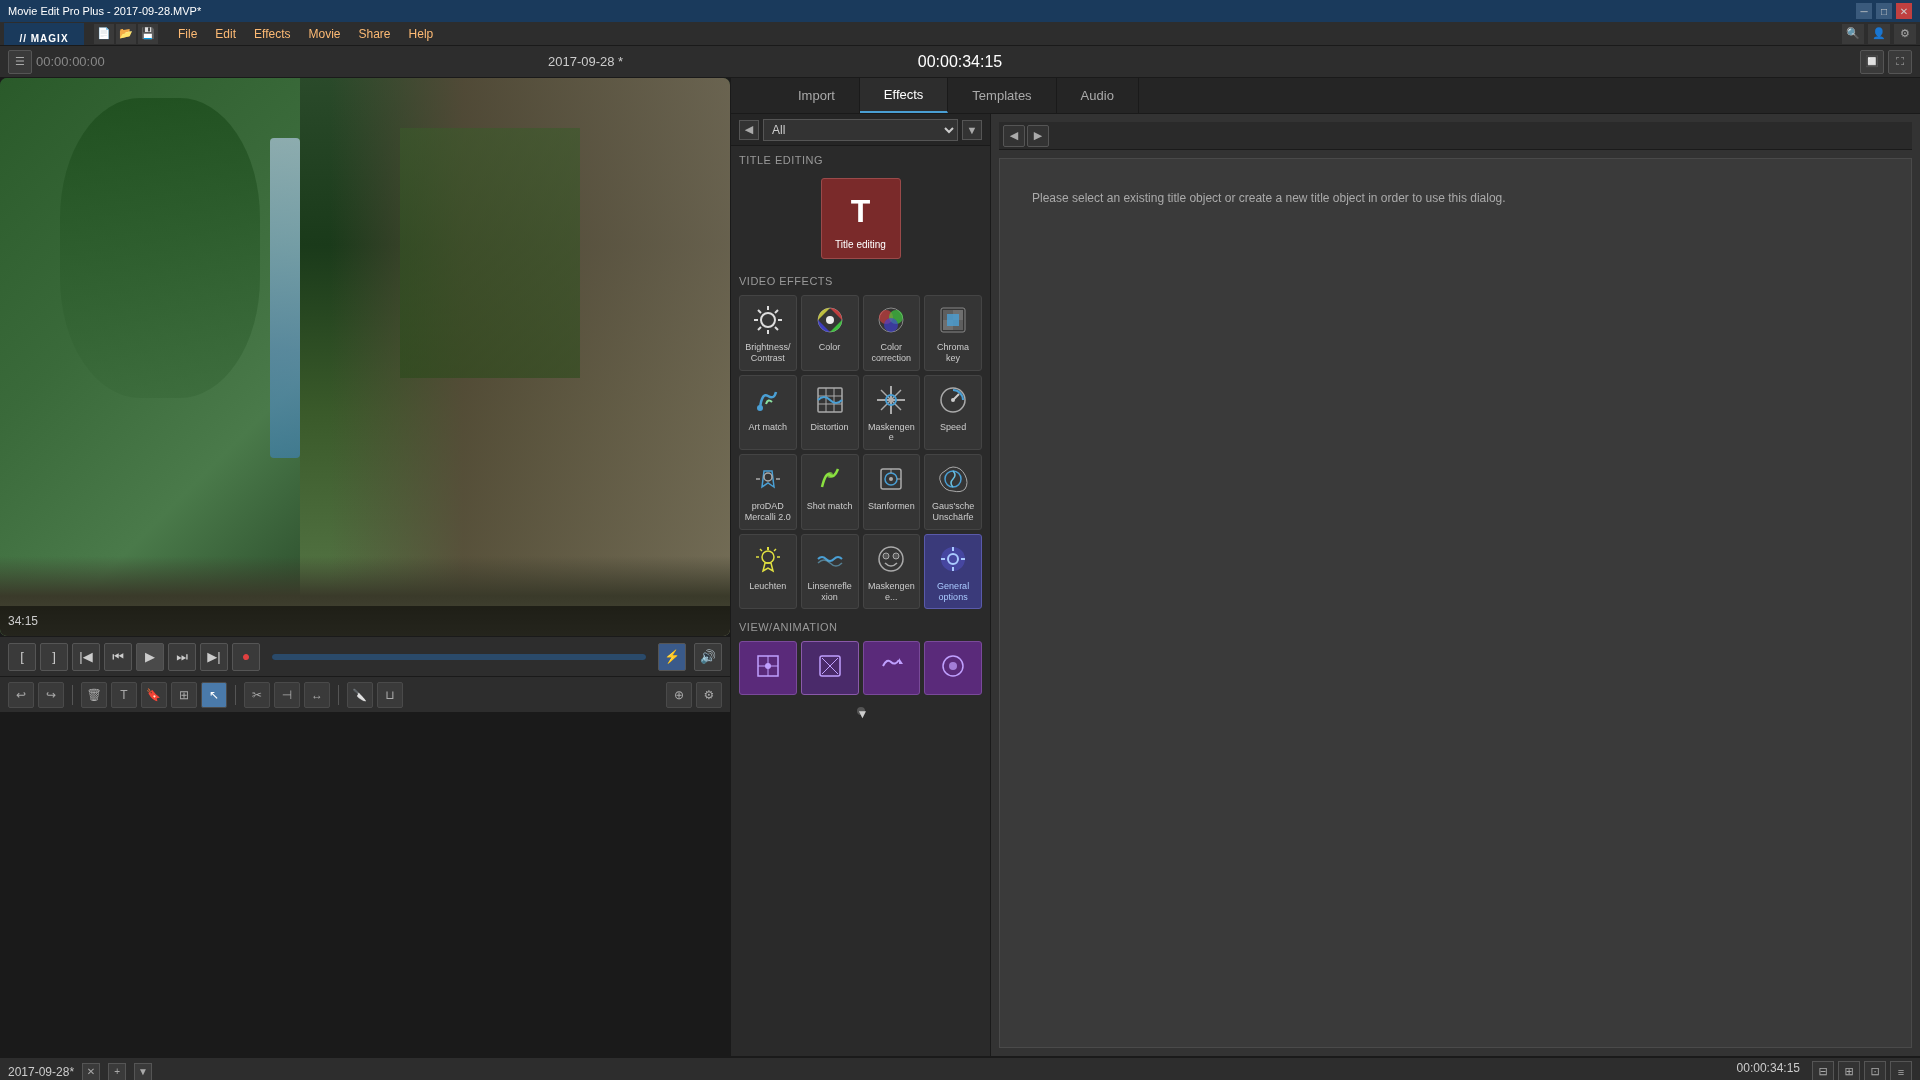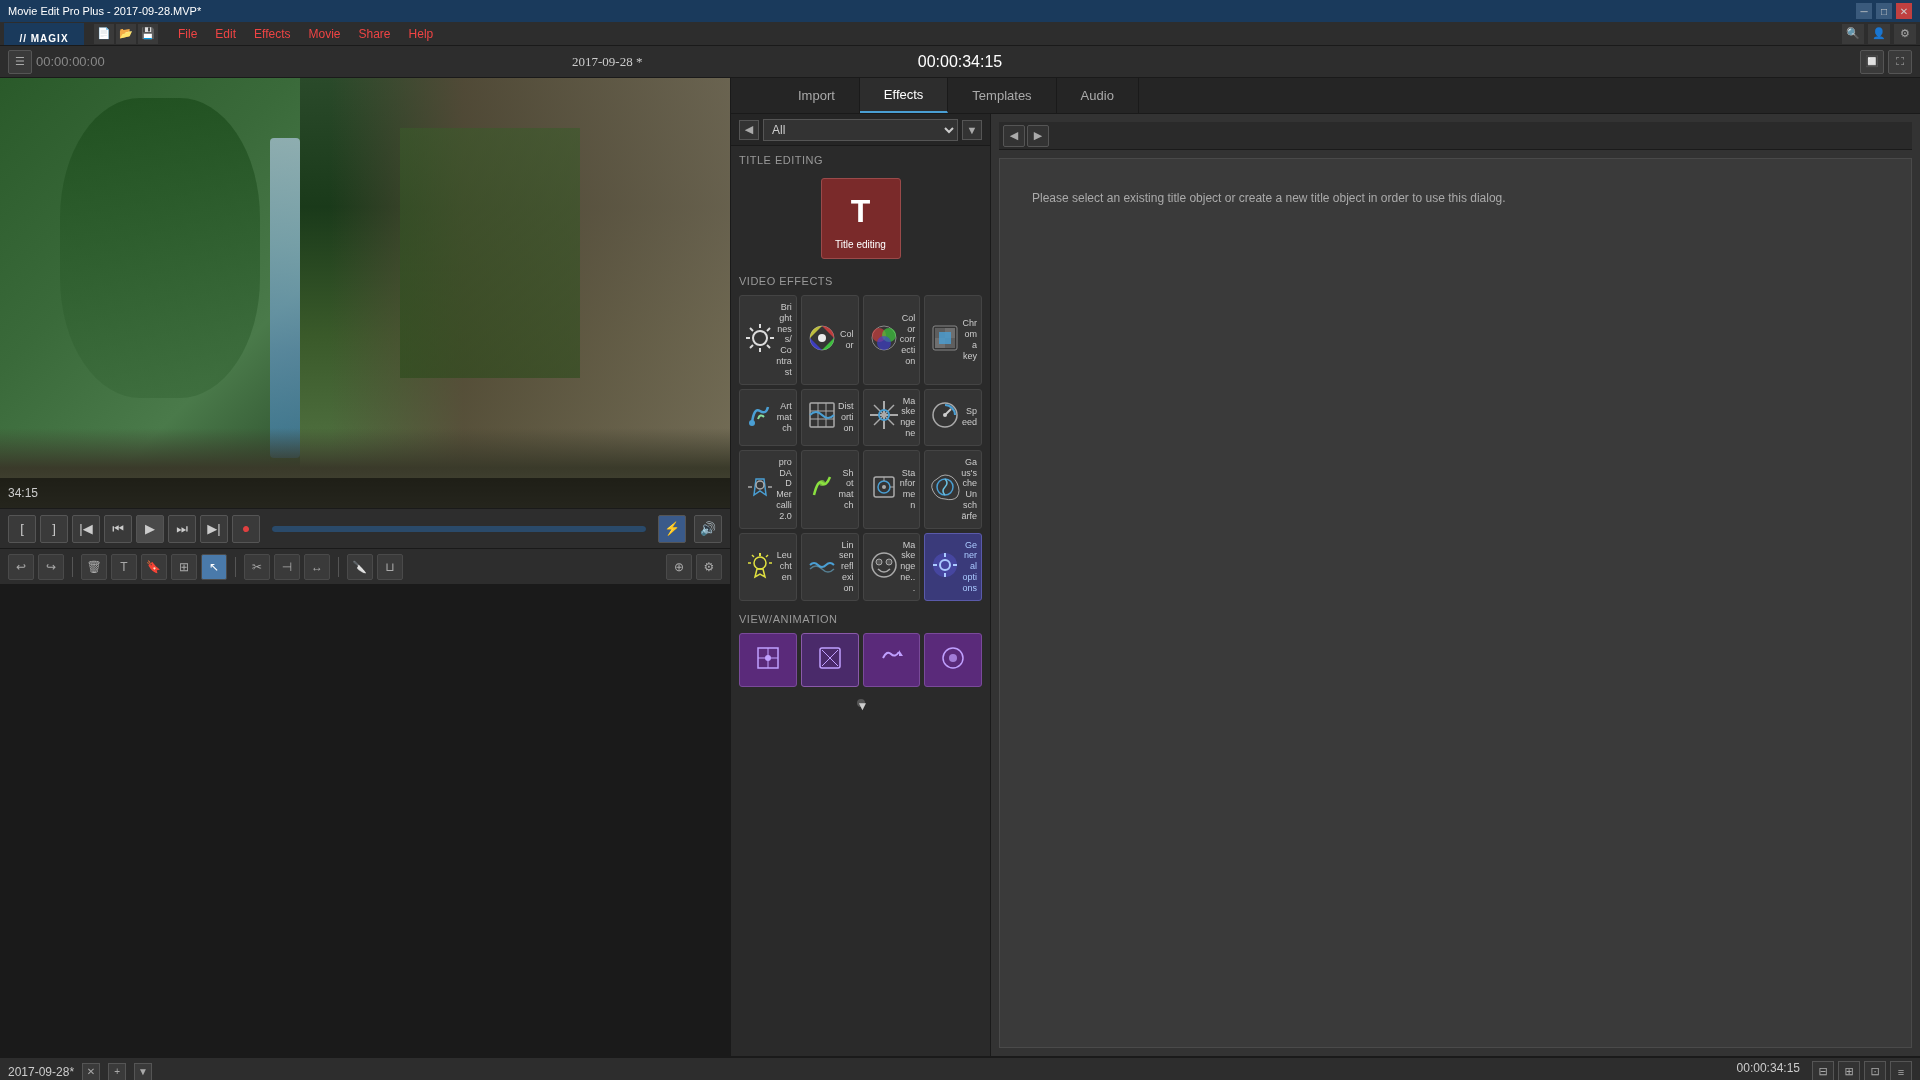--- a/index.html
+++ b/index.html
@@ -43,21 +43,21 @@
     }
     #menubar .menu-icon {
       width: 20px; height: 20px;
       background: #3a3a3a;
       display: flex; align-items: center; justify-content: center;
       cursor: pointer; color: #aaa; font-size: 11px;
     }
     #menubar .menu-item {
       padding: 2px 8px;
       cursor: pointer;
-      color: #ef4444;
+      color: #fdba74;
       font-size: 12px;
     }
 
     
     #toolbar-area {
       height: 32px;
       background: #2d2d2d;
       display: flex;
       align-items: center;
       padding: 0 8px;
@@ -90,24 +90,25 @@
     #preview-panel {
       width: 730px;
       flex-shrink: 0;
       display: flex;
       flex-direction: column;
       background: #1a1a1a;
       position: relative;
     }
     #video-preview {
       width: 730px;
-      height: 430px;
+      height: 558px;
       background: linear-gradient(180deg, #2a4a2a 0%, #1a3a1a 30%, #3a5a2a 60%, #4a6a3a 80%, #5a7a4a 100%);
       position: relative;
       overflow: hidden;
+      border-radius: 7px;
     }
     
     .waterfall-cliff {
       position: absolute;
       right: 0; top: 0;
       width: 400px; height: 100%;
       background: linear-gradient(90deg, transparent, #5a4a3a, #6a5a4a, #7a6a5a);
       opacity: 0.8;
     }
     .waterfall-water {
@@ -271,28 +272,28 @@
       letter-spacing: 0.5px;
     }
     .effects-grid {
       display: grid;
       grid-template-columns: repeat(4, 1fr);
       gap: 4px;
       padding: 4px 8px;
     }
     .effect-item {
       display: flex;
-      flex-direction: row;
+      flex-direction: column;
       align-items: center;
       padding: 6px 4px;
       background: #353535;
       border: 1px solid #444;
       border-radius: 3px;
       cursor: pointer;
-      text-align: right;
+      text-align: center;
     }
     .effect-icon {
       width: 36px; height: 36px;
       display: flex; align-items: center; justify-content: center;
       font-size: 20px;
       margin-bottom: 4px;
     }
     .effect-label {
       font-size: 9px;
       color: #ccc;
@@ -432,21 +433,21 @@
   <div style="margin-left:auto; display:flex; gap:4px; align-items:center;">
     <div class="menu-icon" style="width:22px;">🔍</div>
     <div class="menu-icon" style="width:22px;">👤</div>
     <div class="menu-icon" style="width:22px;">⚙</div>
   </div>
 </div>
 
 <div id="toolbar-area" style="position:relative;">
   <div class="toolbar-btn">☰</div>
   <span id="timecode-left">00:00:00:00</span>
-  <span id="project-date" style="position:absolute; left:372px;font-family:Liberation Serif, serif;">2017-09-28 *</span>
+  <span id="project-date" style="position:absolute; left:348px;">2017-09-28 *</span>
   <span id="timecode-center">00:00:34:15</span>
   <div style="margin-left:auto; display:flex; gap:4px;">
     <div class="toolbar-btn">🔲</div>
     <div class="toolbar-btn">⛶</div>
   </div>
 </div>
 
 <div id="main-area">
 
   <div id="preview-panel">

